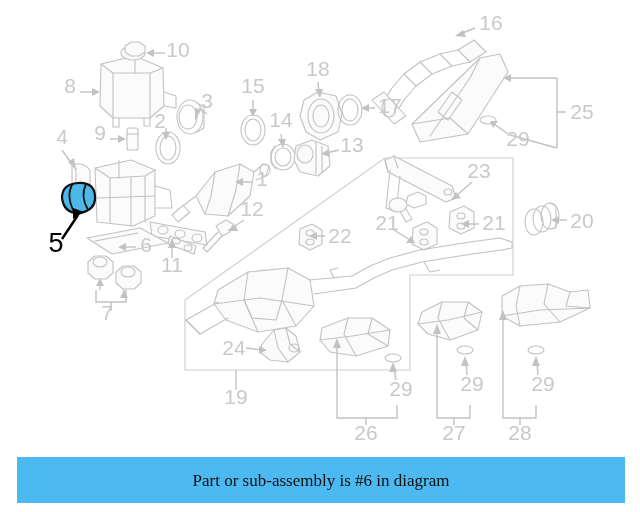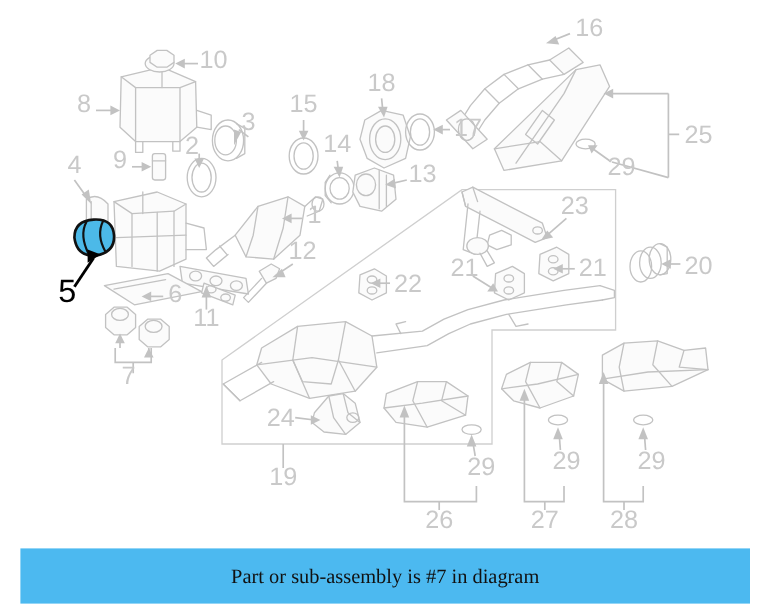--- a/index.html
+++ b/index.html
@@ -498,14 +498,14 @@
       <text class="callout-text" x="401" y="396" text-anchor="middle">29</text>
       <text class="callout-text" x="472" y="391" text-anchor="middle">29</text>
       <text class="callout-text" x="543" y="391" text-anchor="middle">29</text>
       <text class="hl-text" x="56" y="252" text-anchor="middle">5</text>
     </g>
 
   </svg>
 </div>
 
 <div id="notice-banner">
-  <div class="notice-line">Part or sub-assembly is #7 in diagram</div>
+  <div class="notice-line">Part or sub-assembly is #6 in diagram</div>
 </div>
 
 </body></html>

